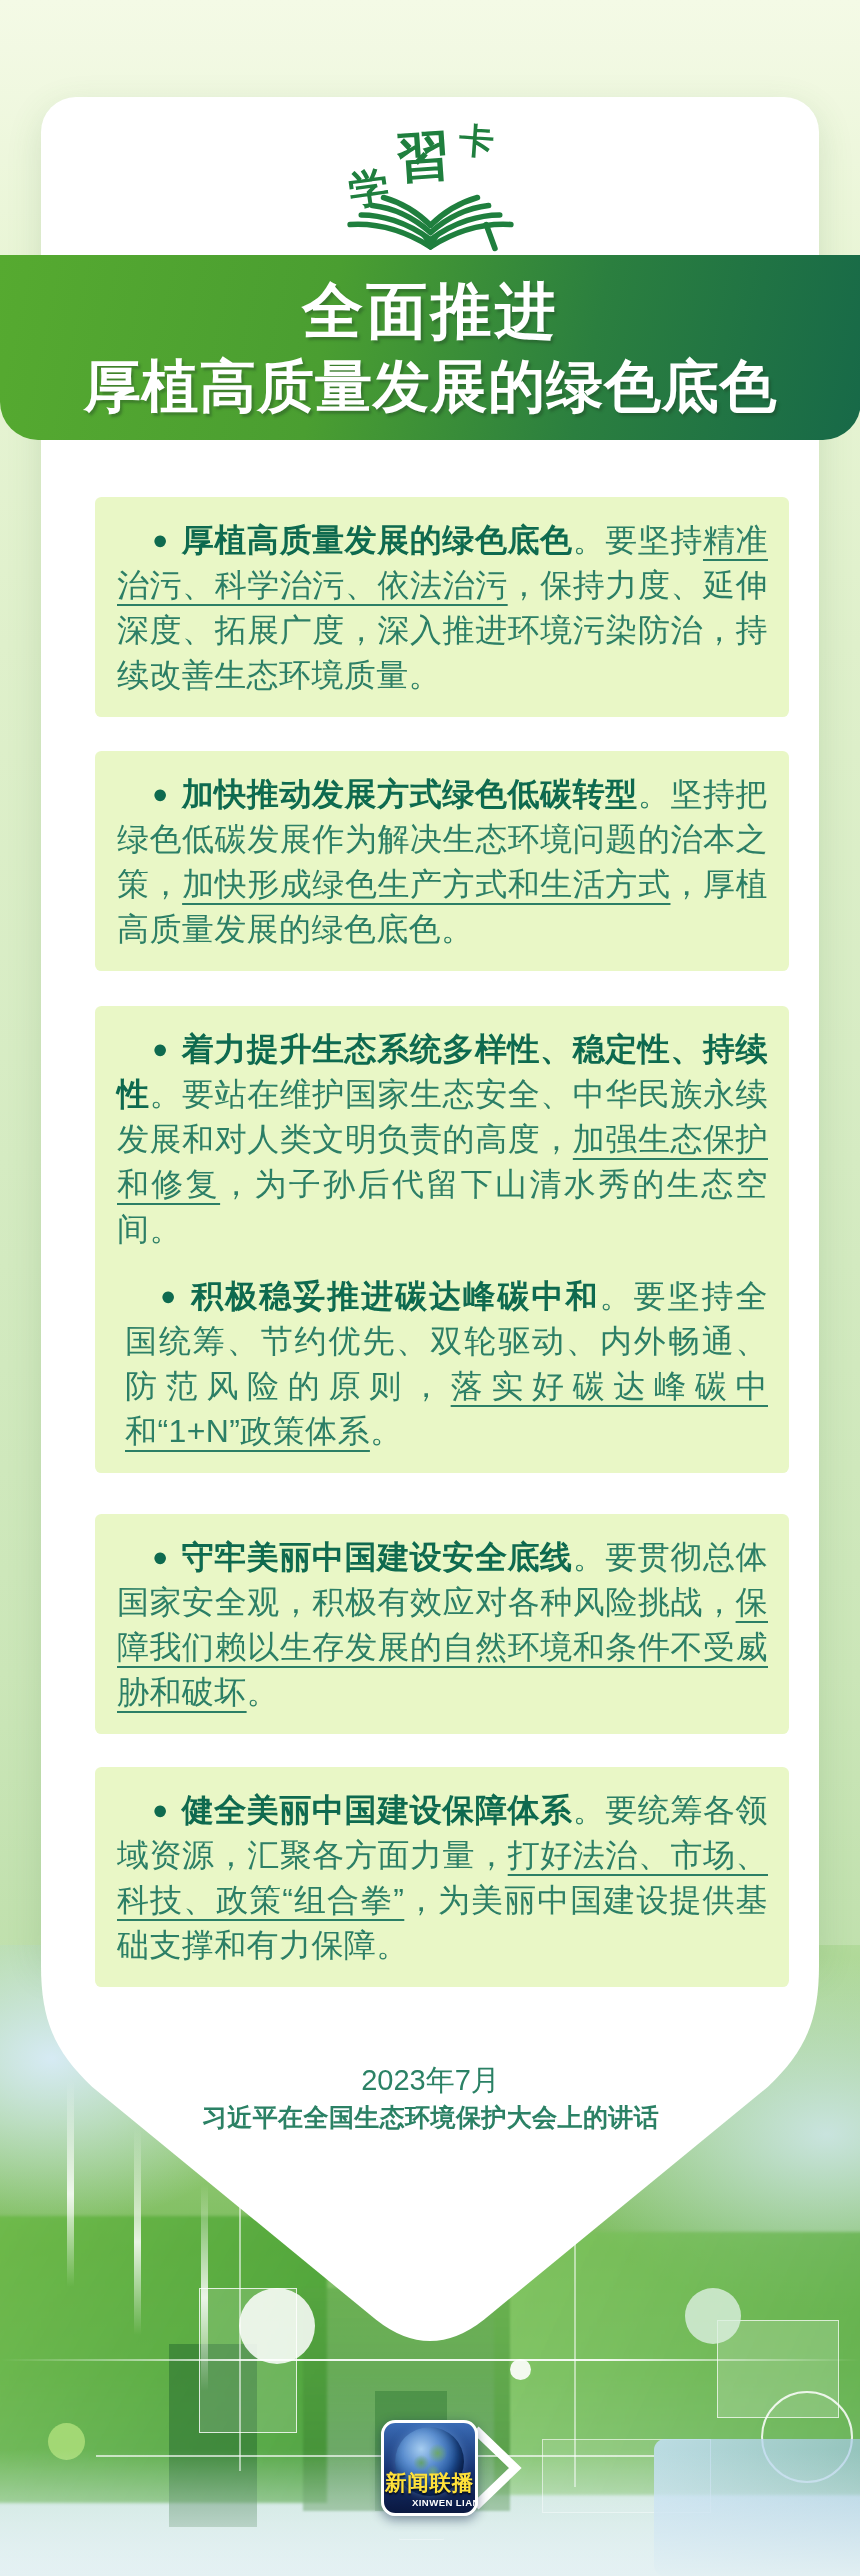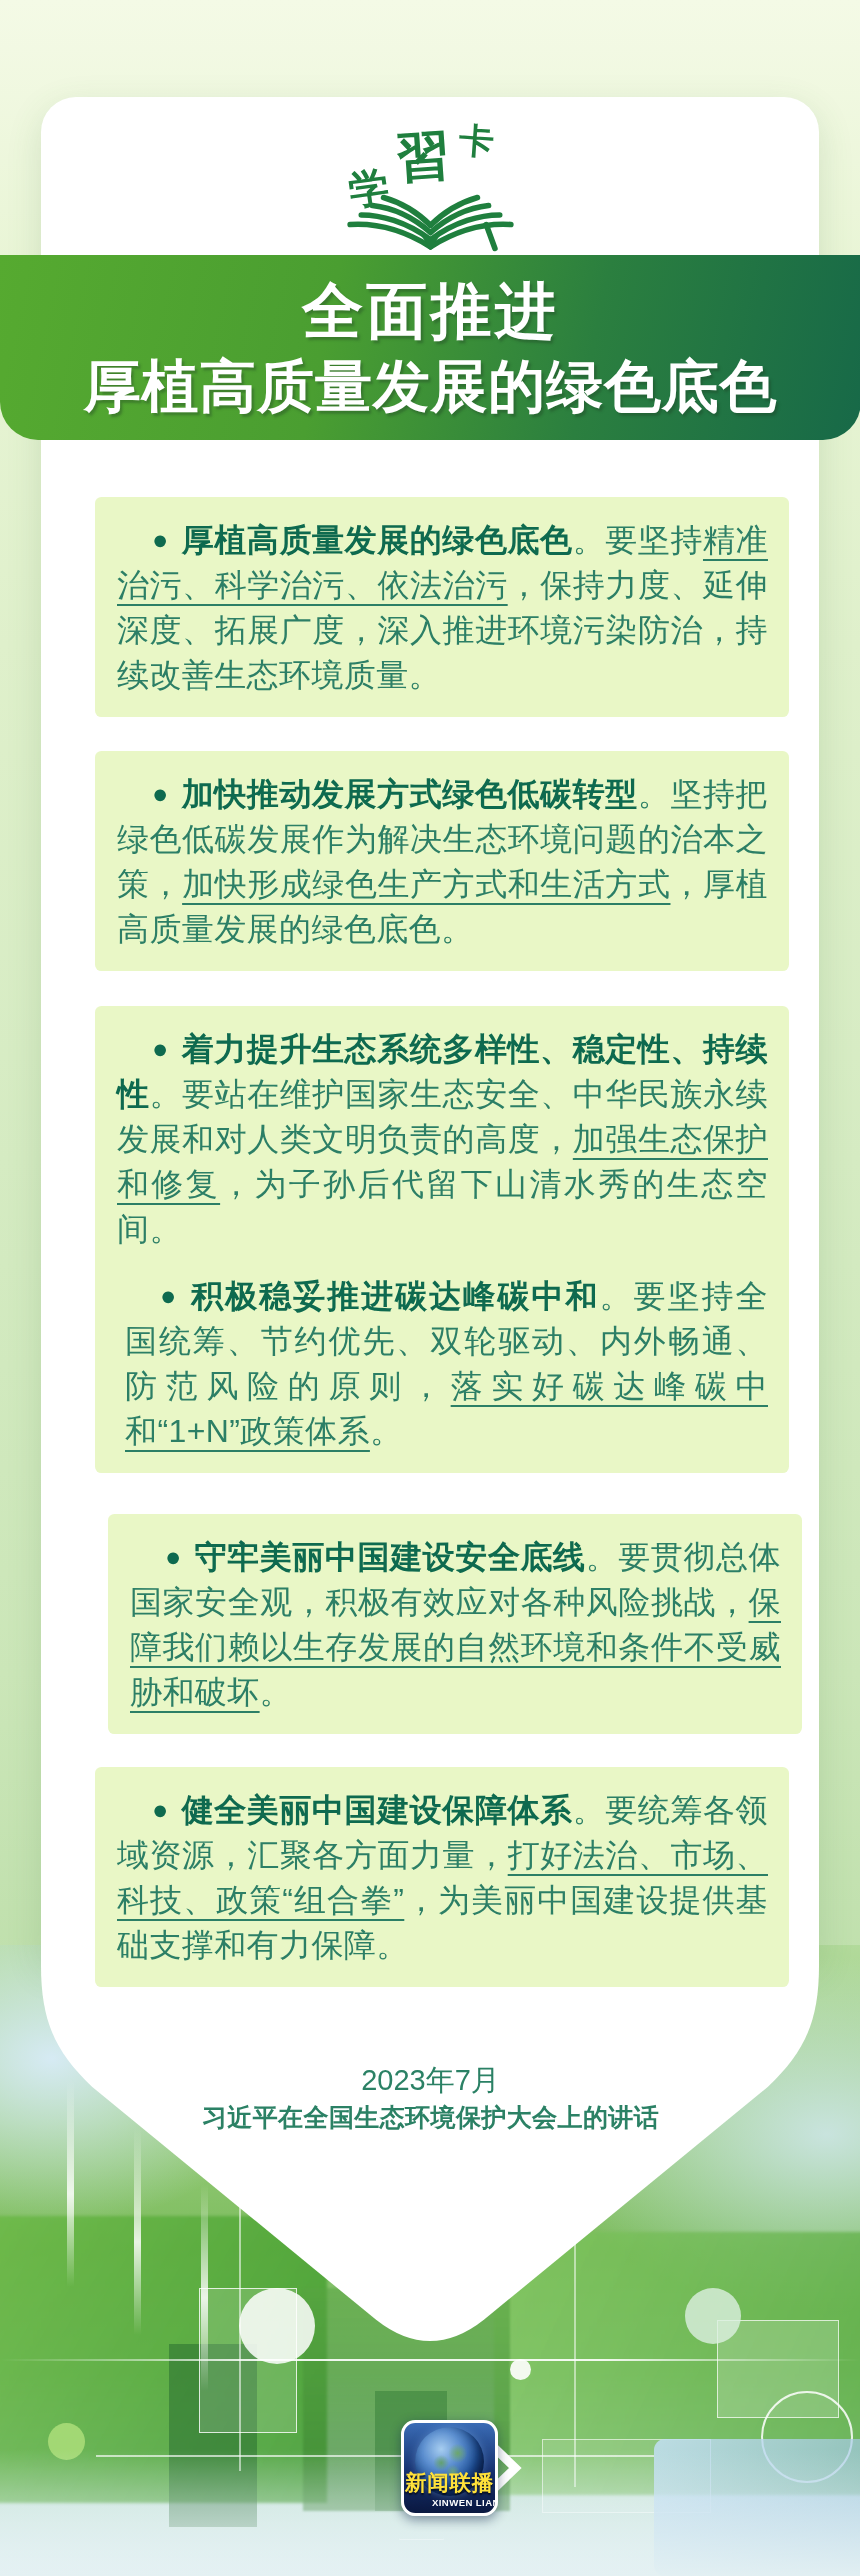--- a/index.html
+++ b/index.html
@@ -79,21 +79,21 @@
   
   .footer-note{position:absolute;left:0;top:2061px;width:861px;z-index:3;text-align:center;color:#2b8165;}
   .footer-note .date{font-size:29px;font-weight:500;line-height:38px;}
   .footer-note .src{font-size:25px;font-weight:600;line-height:37px;letter-spacing:0.4px;}
 
   
   .chevron{position:absolute;left:469px;top:2425px;z-index:3;}
   .badge{position:absolute;left:381px;top:2420px;width:97px;height:96px;z-index:4;
     border-radius:14.3px;border:3.2px solid #ffffff;box-sizing:border-box;
     background:linear-gradient(180deg,#3a6cb5 0%,#16306e 55%,#0a1840 100%);
-    box-shadow:0 3.2px 11px rgba(10,30,70,.45);overflow:hidden;margin-left:20px;}
+    box-shadow:0 3.2px 11px rgba(10,30,70,.45);overflow:hidden;}
   .globe{position:absolute;left:11px;top:4px;width:69px;height:69px;border-radius:50%;
     background:
       radial-gradient(circle 9.6px at 62% 38%, rgba(110,170,90,.85) 0%, rgba(110,170,90,0) 100%),
       radial-gradient(circle 8px at 38% 52%, rgba(95,160,85,.8) 0%, rgba(95,160,85,0) 100%),
       radial-gradient(circle 7.2px at 55% 65%, rgba(120,180,100,.7) 0%, rgba(120,180,100,0) 100%),
       radial-gradient(circle at 38% 32%, #a6cdf0 0%, #5b8ecf 30%, #1e5098 58%, #0a2a62 82%, #071c44 100%);
     box-shadow:inset -4.8px -6.4px 11px rgba(0,0,20,.5), 0 0 8px rgba(140,190,240,.35);}
   .badge .bt{position:absolute;left:0;bottom:19px;width:100%;text-align:center;
     font-size:21.5px;font-weight:700;color:#ffe13a;letter-spacing:0.8px;line-height:1;
     text-shadow:0 1.6px 1.6px rgba(0,0,0,.65);}
@@ -168,21 +168,21 @@
     </div>
     <div class="block" style="top: 654px;">
       <p><span class="dot">●</span><span class="lead">加快推动发展方式绿色低碳转型</span><span class="">。坚持把绿色低碳发展作为解决生态环境问题的治本之策，</span><span class="u">加快形成绿色生产方式和生活方式</span><span class="">，厚植高质量发展的绿色底色。</span></p>
     </div>
     <div class="block" style="top: 909px;">
       <p><span class="dot">●</span><span class="lead">着力提升生态系统多样性、稳定性、持续性</span><span class="">。要站在维护国家生态安全、中华民族永续发展和对人类文明负责的高度，</span><span class="u">加强生态保护和修复</span><span class="">，为子孙后代留下山清水秀的生态空间。</span></p>
     </div>
     <div class="block" style="top: 1156px; padding-left: 30px;">
       <p><span class="dot">●</span><span class="lead">积极稳妥推进碳达峰碳中和</span><span class="">。要坚持全国统筹、节约优先、双轮驱动、内外畅通、防范风险的原则，</span><span class="u">落实好碳达峰碳中和“1+N”政策体系</span><span class="">。</span></p>
     </div>
-    <div class="block" style="top: 1417px; margin-left: 13px;">
+    <div class="block" style="top: 1417px;">
       <p><span class="dot">●</span><span class="lead">守牢美丽中国建设安全底线</span><span class="">。要贯彻总体国家安全观，积极有效应对各种风险挑战，</span><span class="u">保障我们赖以生存发展的自然环境和条件不受威胁和破坏</span><span class="">。</span></p>
     </div>
     <div class="block" style="top: 1670px;">
       <p><span class="dot">●</span><span class="lead">健全美丽中国建设保障体系</span><span class="">。要统筹各领域资源，汇聚各方面力量，</span><span class="u">打好法治、市场、科技、政策“组合拳”</span><span class="">，为美丽中国建设提供基础支撑和有力保障。</span></p>
     </div>
   </div>
 
 <div class="footer-note">
   <div class="date">2023年7月</div>
   <div class="src">习近平在全国生态环境保护大会上的讲话</div>

